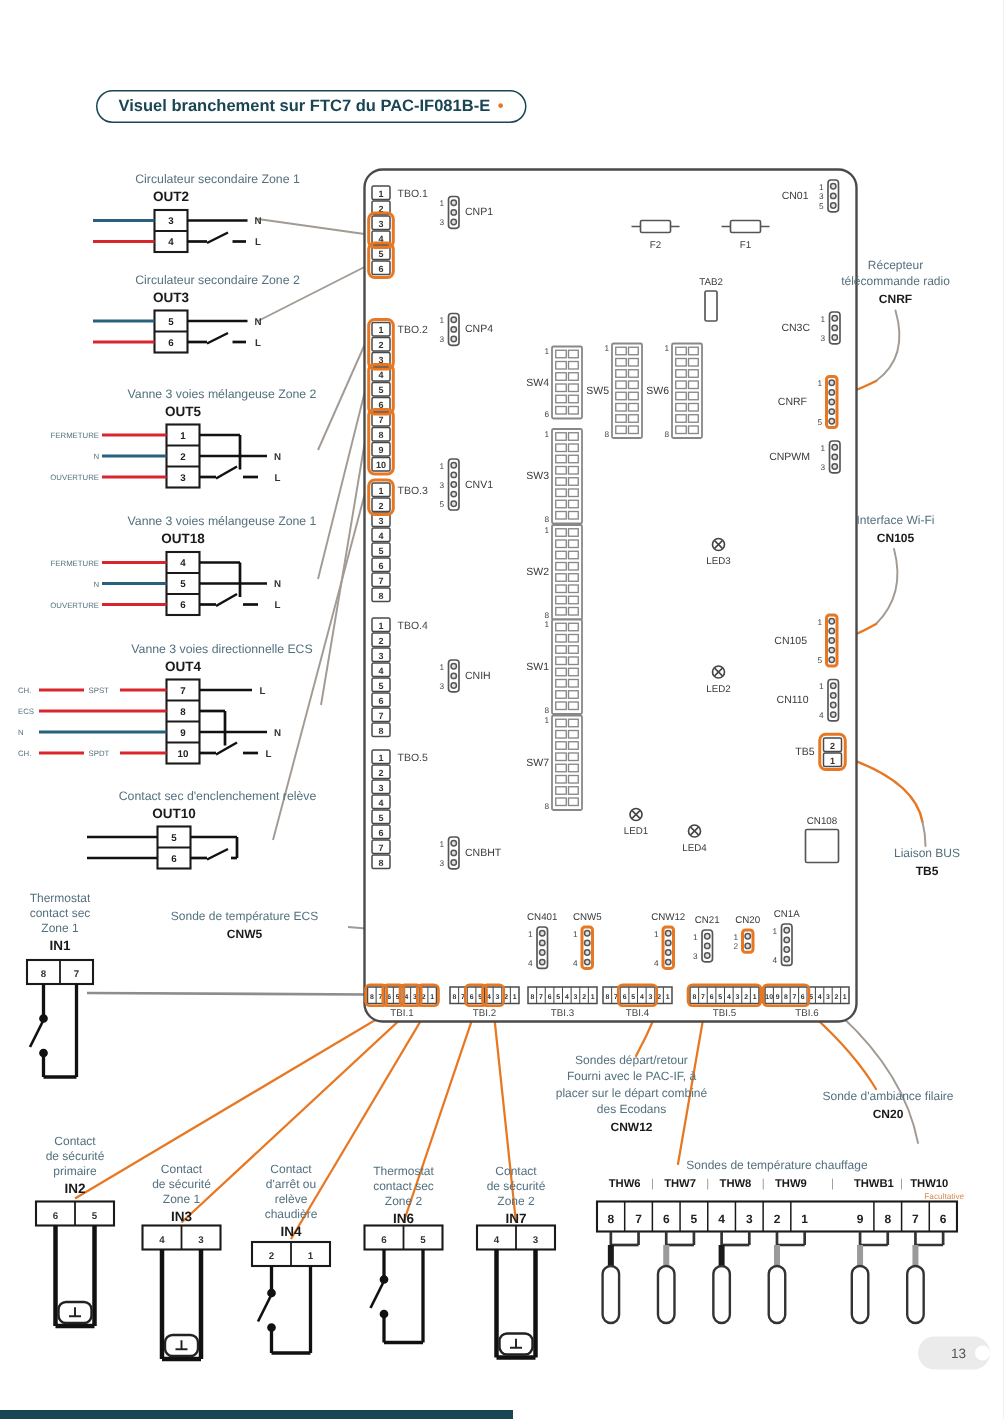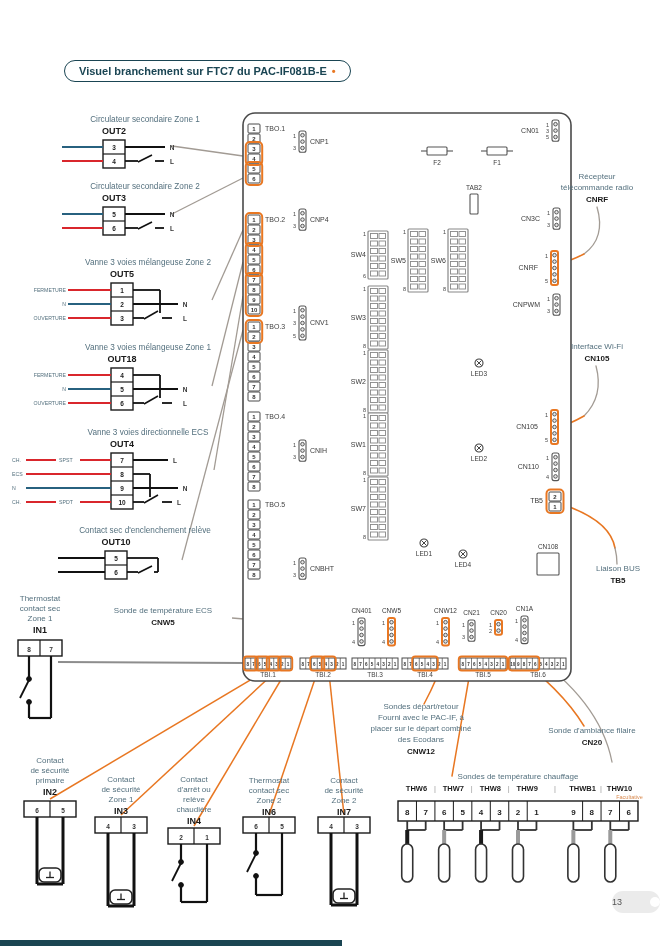--- a/index.html
+++ b/index.html
@@ -4,21 +4,21 @@
 <style>
   html,body{margin:0;padding:0;background:#e8e8e8;}
   #page{position:relative;width:669px;height:946px;background:#ffffff;overflow:hidden;
         font-family:"Liberation Sans",sans-serif;}
   #title-pill{position:absolute;left:64px;top:60px;border:1.6px solid #1a4553;border-radius:14px;
         padding:4px 14px;font-size:11px;font-weight:700;color:#1a4553;background:#fff;white-space:nowrap;}
   #title-pill .dot{color:#E87722;margin-left:5px;font-size:11px;}
   #diagram{position:absolute;left:0;top:0;}
   svg text{font-family:"Liberation Sans",sans-serif;}
   #page-pill{position:absolute;left:612px;top:891px;width:48px;height:22px;background:#ebebeb;
-        border-radius:11px;display:flex;align-items:center;justify-content:space-between;gap:6px;
+        border-radius:11px;display:flex;align-items:center;justify-content:flex-end;gap:6px;
         font-size:9px;color:#555;}
   #page-pill .w-dot{width:10px;height:10px;border-radius:50%;background:#fff;}
   #footer-bar{position:absolute;left:0;top:940px;width:342px;height:6px;background:#1a4552;}
 </style>
 </head>
 <body>
 
 <div id="page">
   <div id="title-pill">
     <span>Visuel branchement sur FTC7 du PAC-IF081B-E</span><span class="dot">•</span>

